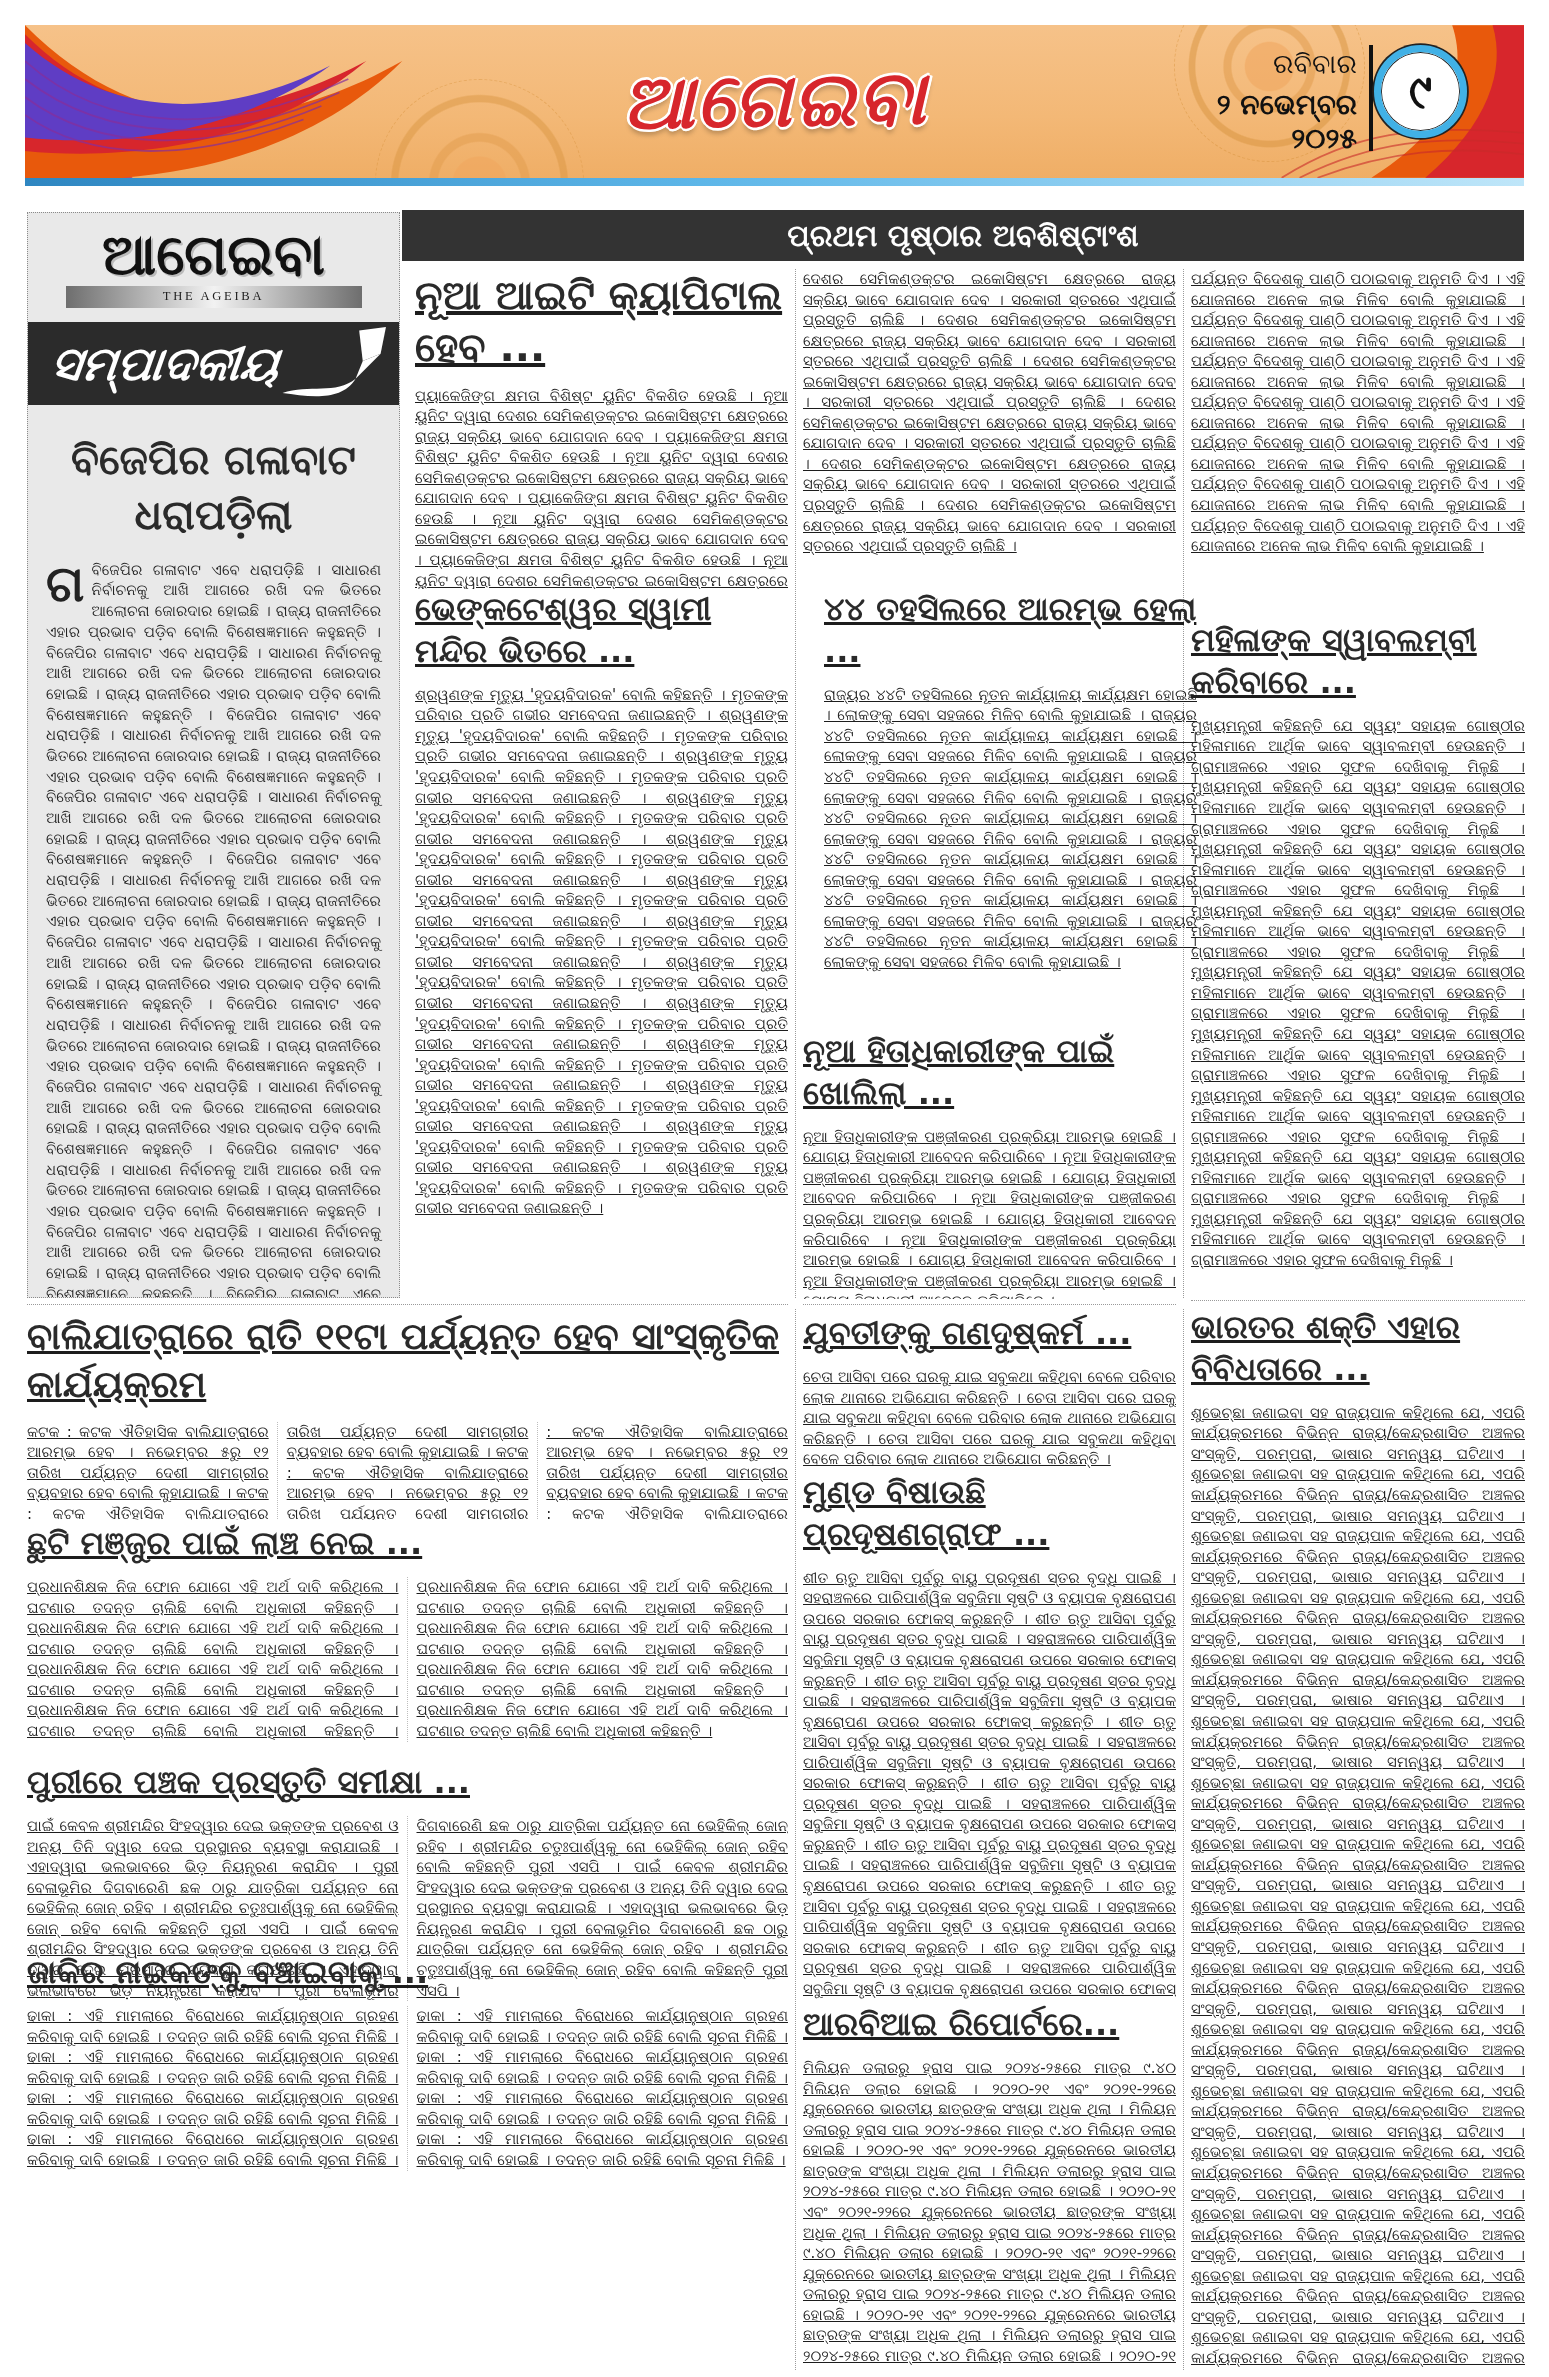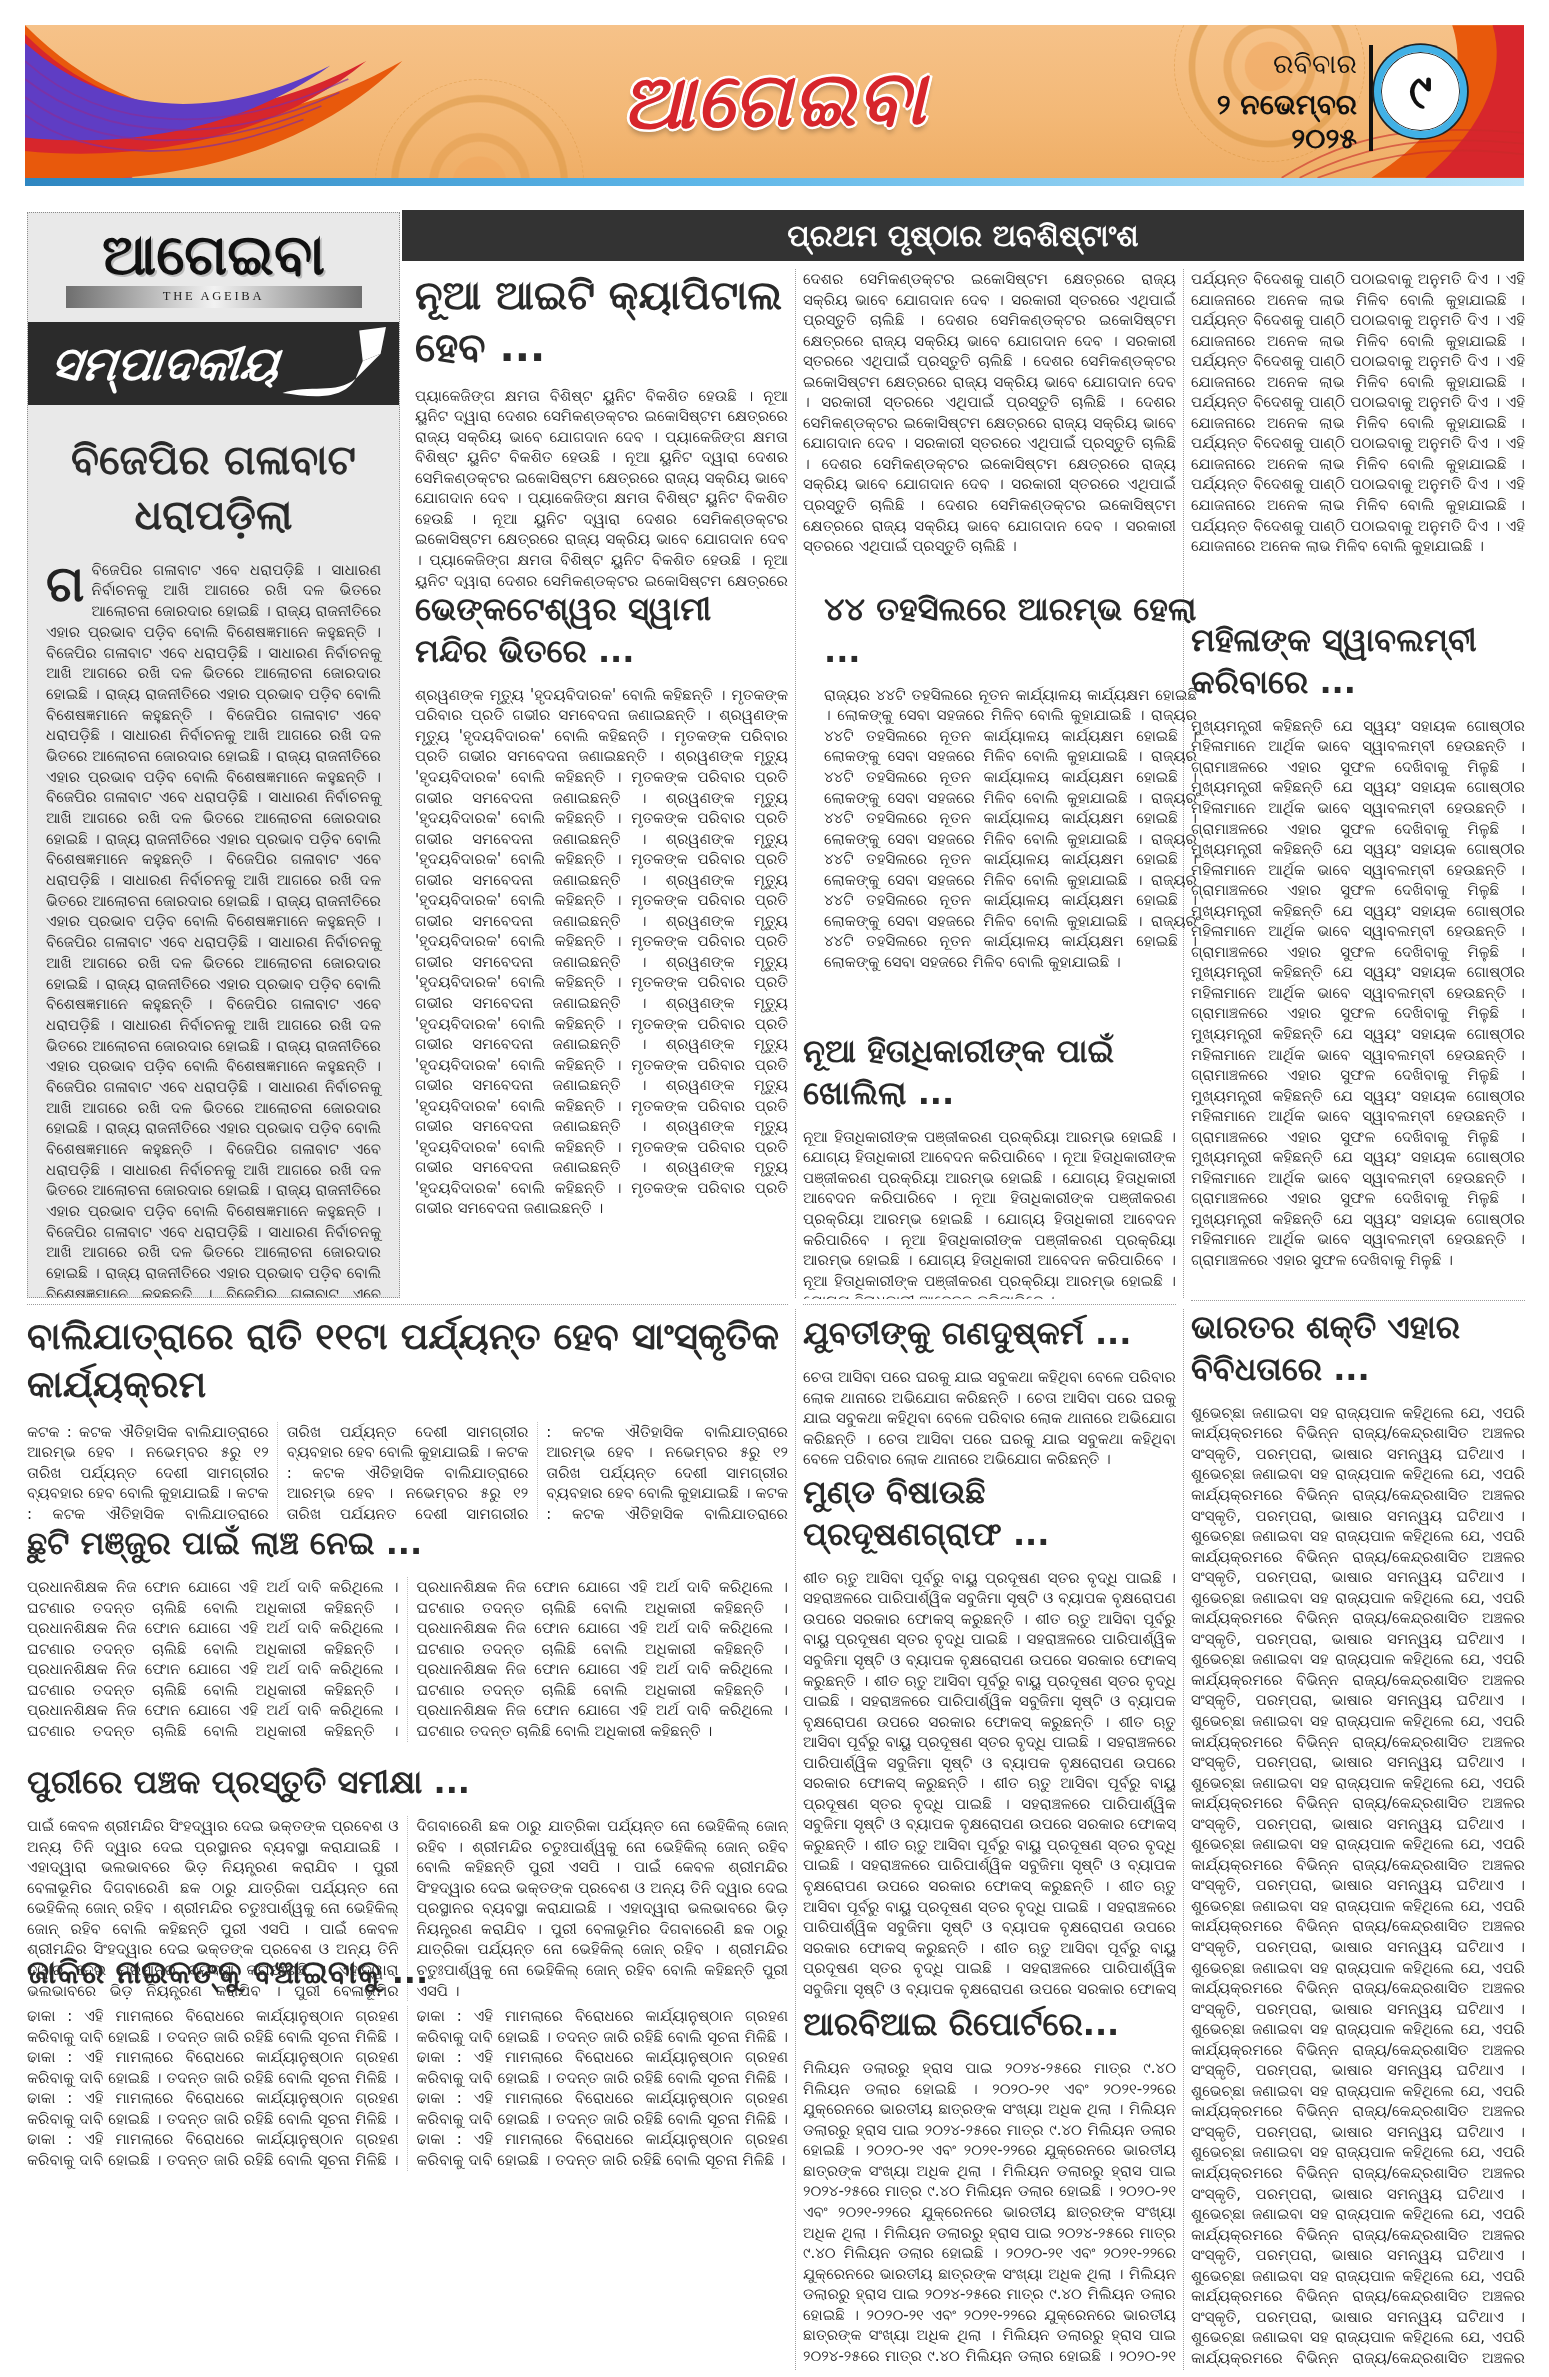--- a/index.html
+++ b/index.html
@@ -60,21 +60,21 @@
   #vs1{left:795px;top:269px;height:1029px;}
   #vs2{left:1183px;top:269px;height:1029px;}
   #vs3{left:795px;top:1309px;height:1061px;}
   #vs4{left:1183px;top:1309px;height:1061px;}
   .hsep{position:absolute;height:0;border-top:1.8px dotted #9a9a9a;}
   #hs1{left:27px;top:1304px;width:761px;}
   #hs2{left:803px;top:1304px;width:373px;}
   #hs3{left:1191px;top:1300px;width:334px;}
 
   
-  .art{position:absolute;overflow:hidden;box-sizing:border-box;}
+  .art{position:absolute;overflow:hidden;box-sizing:border-box;text-decoration:underline;}
   .art h2{margin:0 0 12.6px;font-size:32px;font-weight:bold;color:#2a2a2a;line-height:1.3;}
   .art p{margin:0;font-size:15px;line-height:1.37;text-align:justify;color:#222;}
   .cols2{column-count:2;column-gap:18px;column-rule:0.9px dotted #bdbdbd;}
   .cols3{column-count:3;column-gap:18px;column-rule:0.9px dotted #bdbdbd;}
   #a1{left:415px;top:269px;width:373px;height:320px;} #a1 h2{font-size:40px;}
   #a2{left:415px;top:589px;width:373px;height:709px;}
   #c3{left:803px;top:269px;width:373px;height:314px;}
   #a3{left:803px;top:589px;width:373px;height:436px;margin-left:21px;}
   #a4{left:803px;top:1031px;width:373px;height:268px;}
   #c4{left:1191px;top:269px;width:334px;height:347px;}

